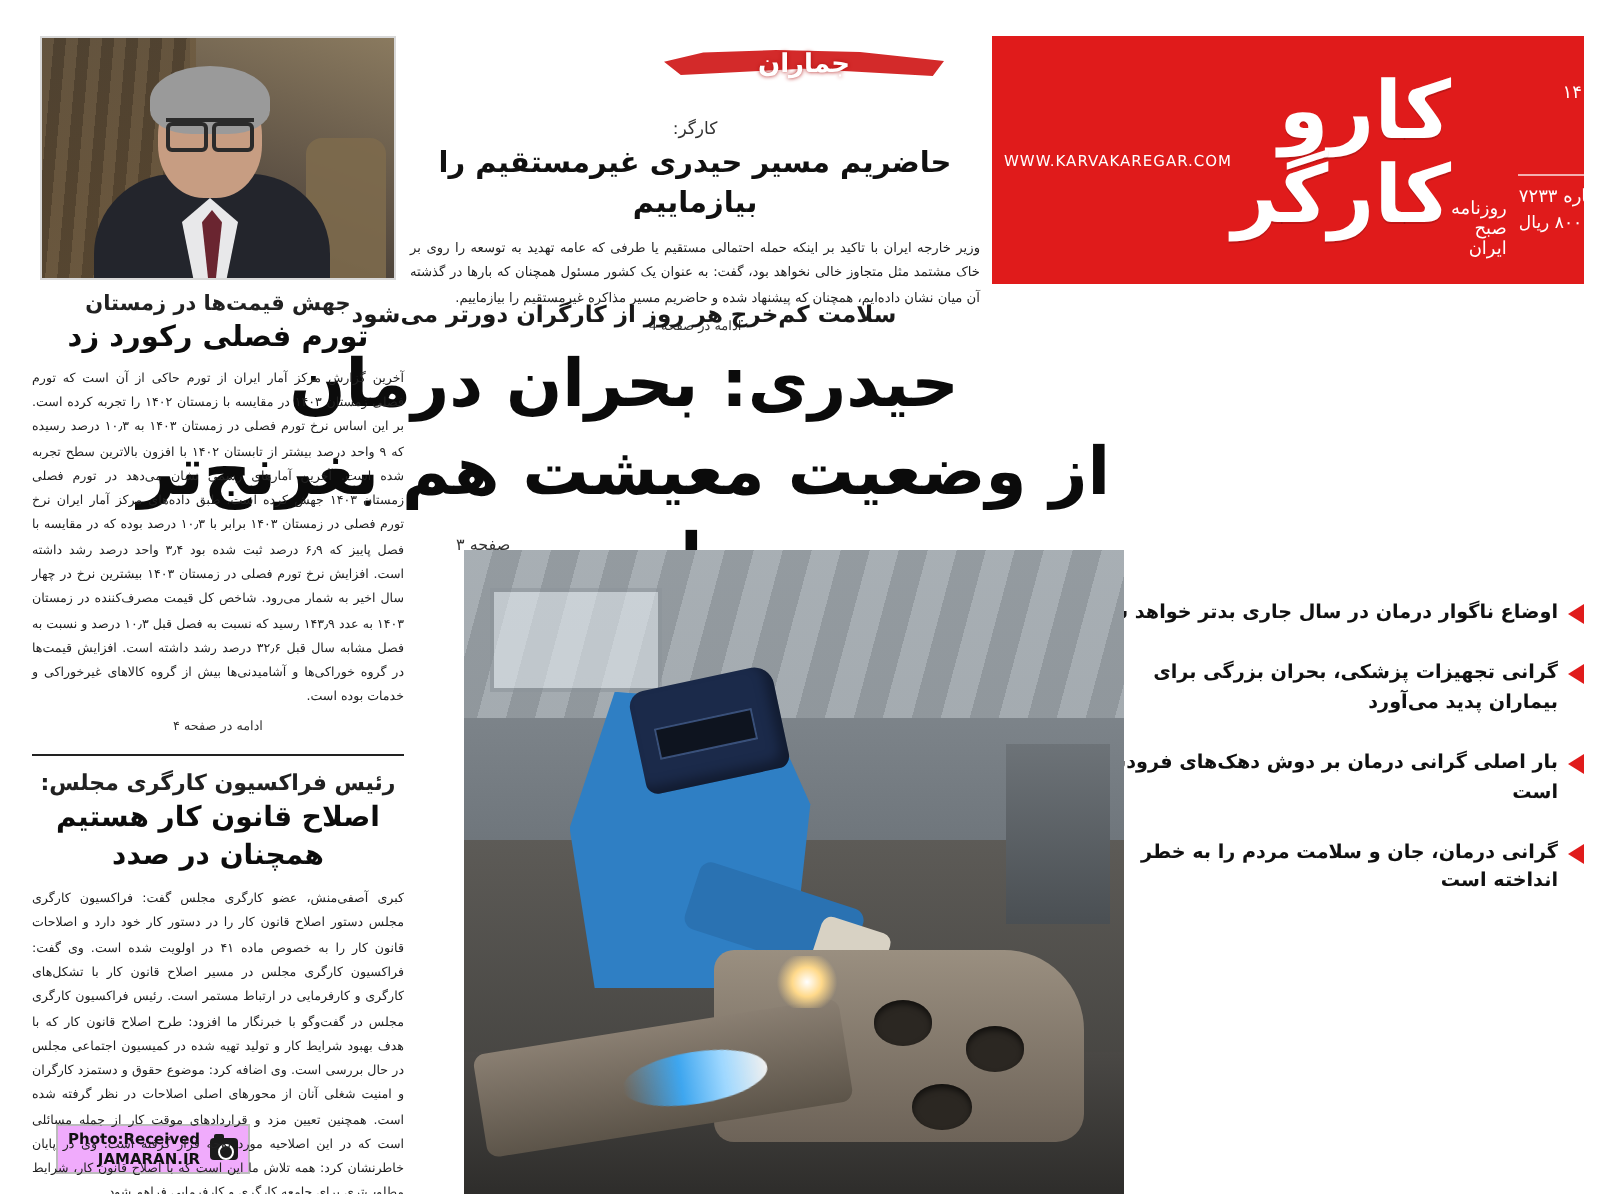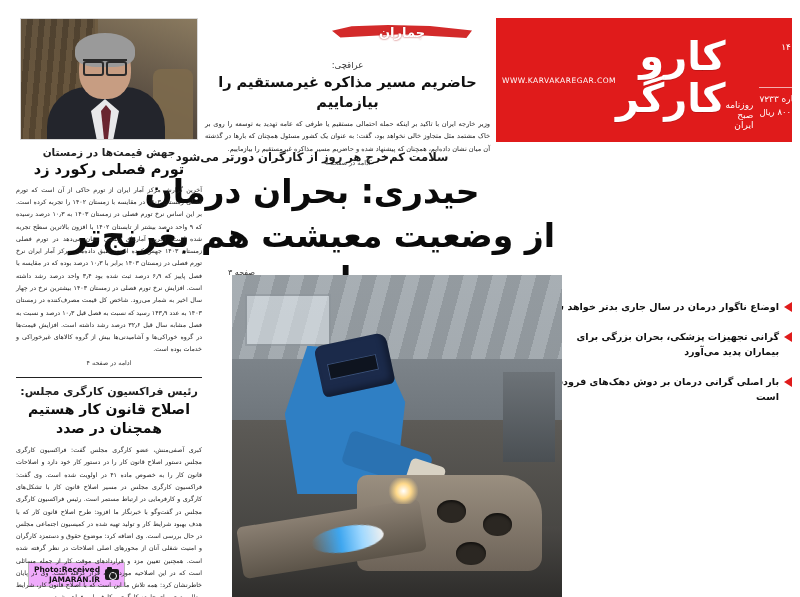--- a/index.html
+++ b/index.html
@@ -317,22 +317,22 @@
     <div class="chair"></div>
     <div class="suit"></div>
     <div class="shirt"></div>
     <div class="tie"></div>
     <div class="head"></div>
     <div class="hair"></div>
     <div class="glasses"></div>
   </div>
 
   <div class="center-top">
-    <div class="ct-kicker">عراقچی:</div>
-    <div class="ct-head">حاضریم مسیر مذاکره غیرمستقیم را بیازماییم</div>
+    <div class="ct-kicker">کارگر:</div>
+    <div class="ct-head">حاضریم مسیر حیدری غیرمستقیم را بیازماییم</div>
     <div class="ct-body">وزیر خارجه ایران با تاکید بر اینکه حمله احتمالی مستقیم یا طرفی که عامه تهدید به توسعه را روی بر خاک مشتمد مثل متجاوز خالی نخواهد بود، گفت: به عنوان یک کشور مسئول همچنان که بارها در گذشته آن میان نشان داده‌ایم، همچنان که پیشنهاد شده و حاضریم مسیر مذاکره غیرمستقیم را بیازماییم.</div>
     <div class="ct-more">ادامه در صفحه 4</div>
   </div>
 
   <div class="main-kicker">سلامت کم‌خرج هر روز از کارگران دورتر می‌شود</div>
   <div class="main-head">
     <div>حیدری: بحران درمان</div>
     <div>از وضعیت معیشت هم بغرنج‌تر است</div>
   </div>
   <div class="main-page-ref">صفحه ۳</div>
@@ -342,20 +342,24 @@
       <span class="tri"></span>
       <span class="btxt">اوضاع ناگوار درمان در سال جاری بدتر خواهد شد</span>
     </div>
     <div class="bullet">
       <span class="tri"></span>
       <span class="btxt">گرانی تجهیزات پزشکی، بحران بزرگی برای بیماران پدید می‌آورد</span>
     </div>
     <div class="bullet">
       <span class="tri"></span>
       <span class="btxt">بار اصلی گرانی درمان بر دوش دهک‌های فرودست است</span>
+    </div>
+    <div class="bullet">
+      <span class="tri"></span>
+      <span class="btxt">گرانی درمان، جان و سلامت مردم را به خطر انداخته است</span>
     </div>
   </div>
 
   <div class="mainphoto">
     <div class="mp-bgtop"></div>
     <div class="mp-bgbot"></div>
     <div class="mp-roof"></div>
     <div class="mp-window"></div>
     <div class="mp-machine"></div>
     <div class="mp-floor"></div>

